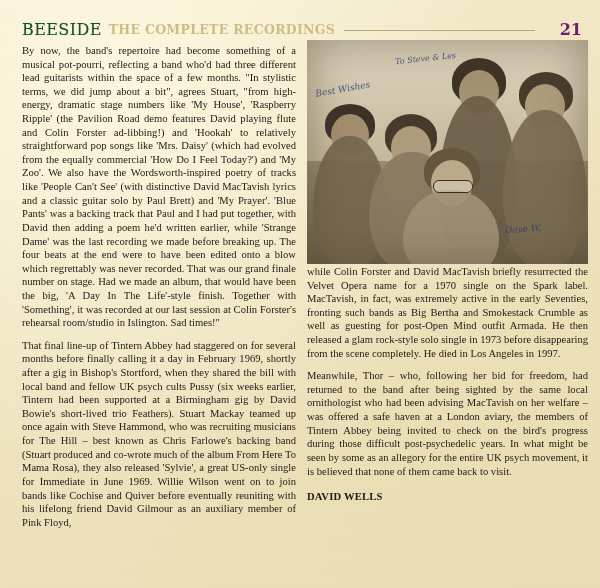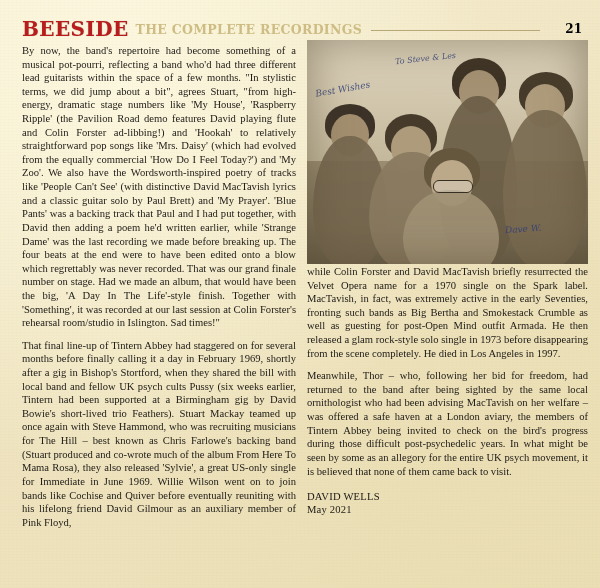--- a/index.html
+++ b/index.html
@@ -45,24 +45,24 @@
     position: absolute;
     left: 22px;
     top: 18px;
     right: 18px;
     height: 22px;
     display: flex;
     align-items: center;
   }
   .hdr-beeside {
     font-family: "DejaVu Serif", serif;
-    font-weight: bold;
-    font-size: 20px;
+    font-weight: normal;
+    font-size: 16px;
     letter-spacing: .4px;
-    color: #b91c1c;
+    color: #14532d;
     white-space: nowrap;
     text-shadow: 0 0 1px rgba(0,0,0,.25);
   }
   .hdr-sub {
     margin-left: 7px;
     font-family: "DejaVu Serif", serif;
     font-weight: bold;
     font-size: 12.5px;
     letter-spacing: .3px;
     color: #cdbd84;
@@ -72,22 +72,22 @@
     flex: 1;
     height: 1px;
     background: #b9a877;
     margin: 0 9px 0 9px;
     position: relative;
     top: 1px;
   }
   .hdr-page {
     font-family: "DejaVu Serif", serif;
     font-weight: bold;
-    font-size: 12px;
-    color: #000000;
+    font-size: 16px;
+    color: #701a75;
     margin-left: 16px;
   }
 
   
   .photo {
     position: absolute;
     left: 307px;
     top: 40px;
     width: 281px;
     height: 224px;
@@ -186,21 +186,21 @@
   .col-left  { left: 22px; font-family: Liberation Serif, serif; }
   .col-right { left: 307px; top: 265px; width: 281px; }
 
   .col p {
     margin: 0 0 9px 0;
     text-indent: 0;
   }
 
   .sign {
     margin-top: 12px;
-    font-weight: normal;
+    font-weight: bold;
     font-size: 10.6px;
     line-height: 1.25;
     letter-spacing: .2px;
   }
   .sign div { font-variant: normal; }
 </style>
 </head>
 <body>
 
 <div class="paper"></div>
@@ -251,17 +251,16 @@
   <div class="col col-left">
     <p>By now, the band's repertoire had become something of a musical pot-pourri, reflecting a band who'd had three different lead guitarists within the space of a few months. "In stylistic terms, we did jump about a bit", agrees Stuart, "from high-energy, dramatic stage numbers like 'My House', 'Raspberry Ripple' (the Pavilion Road demo features David playing flute and Colin Forster ad-libbing!) and 'Hookah' to relatively straightforward pop songs like 'Mrs. Daisy' (which had evolved from the equally commercial 'How Do I Feel Today?') and 'My Zoo'. We also have the Wordsworth-inspired poetry of tracks like 'People Can't See' (with distinctive David MacTavish lyrics and a classic guitar solo by Paul Brett) and 'My Prayer'. 'Blue Pants' was a backing track that Paul and I had put together, with David then adding a poem he'd written earlier, while 'Strange Dame' was the last recording we made before breaking up. The four beats at the end were to have been edited onto a blow which regrettably was never recorded. That was our grand finale number on stage. Had we made an album, that would have been the big, 'A Day In The Life'-style finish. Together with 'Something', it was recorded at our last session at Colin Forster's rehearsal room/studio in Islington. Sad times!"</p>
     <p>That final line-up of Tintern Abbey had staggered on for several months before finally calling it a day in February 1969, shortly after a gig in Bishop's Stortford, when they shared the bill with local band and fellow UK psych cults Pussy (six weeks earlier, Tintern had been supported at a Birmingham gig by David Bowie's short-lived trio Feathers). Stuart Mackay teamed up once again with Steve Hammond, who was recruiting musicians for The Hill – best known as Chris Farlowe's backing band (Stuart produced and co-wrote much of the album From Here To Mama Rosa), they also released 'Sylvie', a great US-only single for Immediate in June 1969. Willie Wilson went on to join bands like Cochise and Quiver before eventually reuniting with his lifelong friend David Gilmour as an auxiliary member of Pink Floyd,</p>
   </div>
 
   <div class="col col-right">
     <p>while Colin Forster and David MacTavish briefly resurrected the Velvet Opera name for a 1970 single on the Spark label. MacTavish, in fact, was extremely active in the early Seventies, fronting such bands as Big Bertha and Smokestack Crumble as well as guesting for post-Open Mind outfit Armada. He then released a glam rock-style solo single in 1973 before disappearing from the scene completely. He died in Los Angeles in 1997.</p>
     <p>Meanwhile, Thor – who, following her bid for freedom, had returned to the band after being sighted by the same local ornithologist who had been advising MacTavish on her welfare – was offered a safe haven at a London aviary, the members of Tintern Abbey being invited to check on the bird's progress during those difficult post-psychedelic years. In what might be seen by some as an allegory for the entire UK psych movement, it is believed that none of them came back to visit.</p>
     <div class="sign">
       <div>DAVID WELLS</div>
-      <div>May 2021</div>
     </div>
   </div>
 
 </div>
 
 </body></html>

